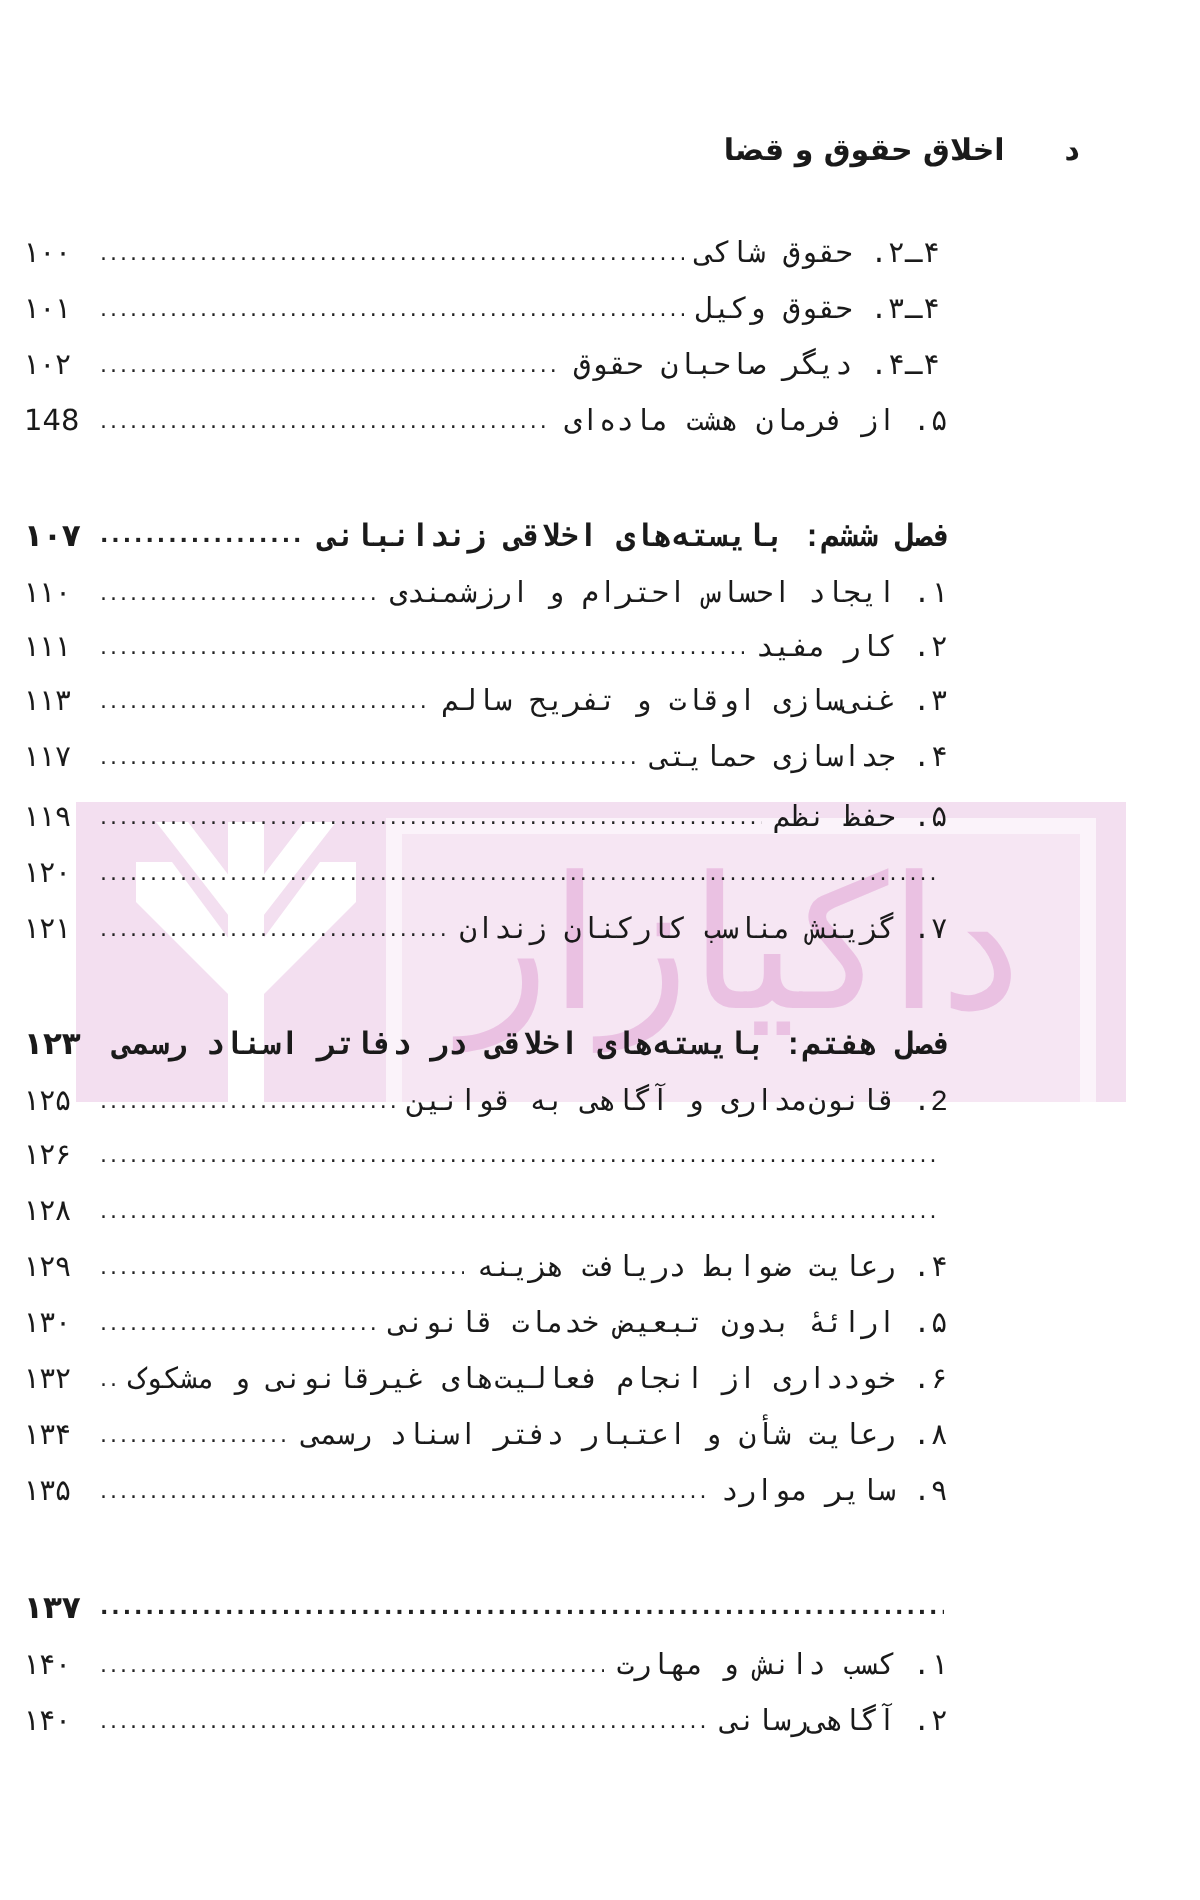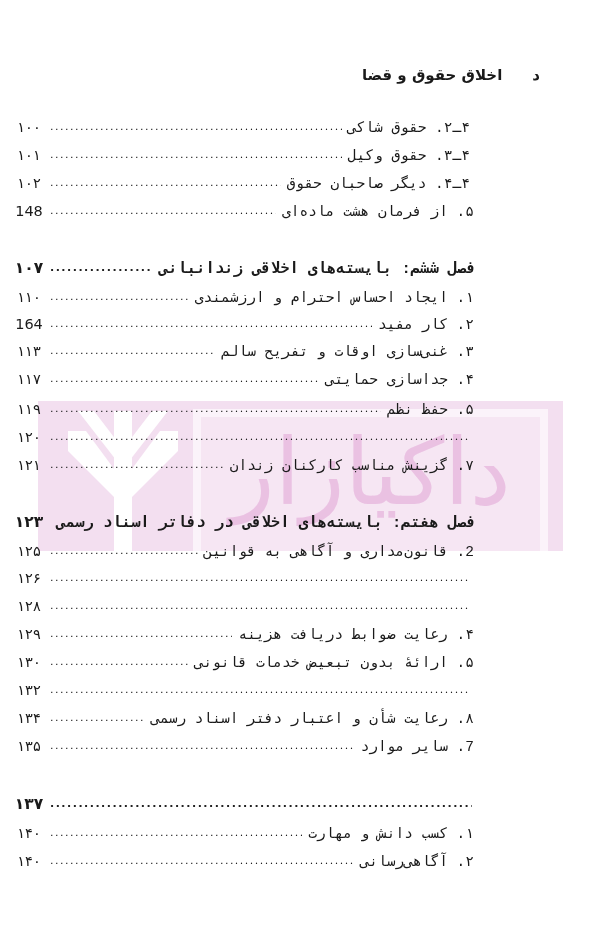--- a/index.html
+++ b/index.html
@@ -101,21 +101,21 @@
       color: #222;
       margin: 0 4px;
       height: 14px;
       line-height: 14px;
       text-align: right;
     }
     .row .page {
       white-space: nowrap;
       direction: rtl;
       min-width: 34px;
-      text-align: center;
+      text-align: left;
     }
     .row.sub {
       width: 458px;
     }
     .row.chapter {
       font-weight: bold;
       font-size: 15.5px;
       width: 464px;
     }
     .row.chapter .dots {
@@ -174,21 +174,21 @@
     <span class="page">۱۰۷</span>
   </div>
   <div class="row" style="top:286px">
     <span class="title">۱. ایجاد احساس احترام و ارزشمندی</span>
     <span class="dots">............................................................................................................................................</span>
     <span class="page">۱۱۰</span>
   </div>
   <div class="row" style="top:313px">
     <span class="title">۲. کار مفید</span>
     <span class="dots">............................................................................................................................................</span>
-    <span class="page">164</span>
+    <span class="page">۱۱۱</span>
   </div>
   <div class="row" style="top:340px">
     <span class="title">۳. غنی‌سازی اوقات و تفریح سالم</span>
     <span class="dots">............................................................................................................................................</span>
     <span class="page">۱۱۳</span>
   </div>
   <div class="row" style="top:368px">
     <span class="title">۴. جداسازی حمایتی</span>
     <span class="dots">............................................................................................................................................</span>
     <span class="page">۱۱۷</span>
@@ -230,30 +230,31 @@
     <span class="title">۴. رعایت ضوابط دریافت هزینه</span>
     <span class="dots">............................................................................................................................................</span>
     <span class="page">۱۲۹</span>
   </div>
   <div class="row" style="top:651px">
     <span class="title">۵. ارائهٔ بدون تبعیض خدمات قانونی</span>
     <span class="dots">............................................................................................................................................</span>
     <span class="page">۱۳۰</span>
   </div>
   <div class="row" style="top:679px">
+    <span class="title">۶. خودداری از انجام فعالیت‌های غیرقانونی و مشکوک</span>
     <span class="dots">............................................................................................................................................</span>
     <span class="page">۱۳۲</span>
   </div>
   <div class="row" style="top:707px">
     <span class="title">۸. رعایت شأن و اعتبار دفتر اسناد رسمی</span>
     <span class="dots">............................................................................................................................................</span>
     <span class="page">۱۳۴</span>
   </div>
   <div class="row" style="top:735px">
-    <span class="title">7. سایر موارد</span>
+    <span class="title">۹. سایر موارد</span>
     <span class="dots">............................................................................................................................................</span>
     <span class="page">۱۳۵</span>
   </div>
 
   <div class="row chapter" style="top:793px">
     <span class="dots">............................................................................................................................................</span>
     <span class="page">۱۳۷</span>
   </div>
   <div class="row" style="top:822px">
     <span class="title">۱. کسب دانش و مهارت</span>

